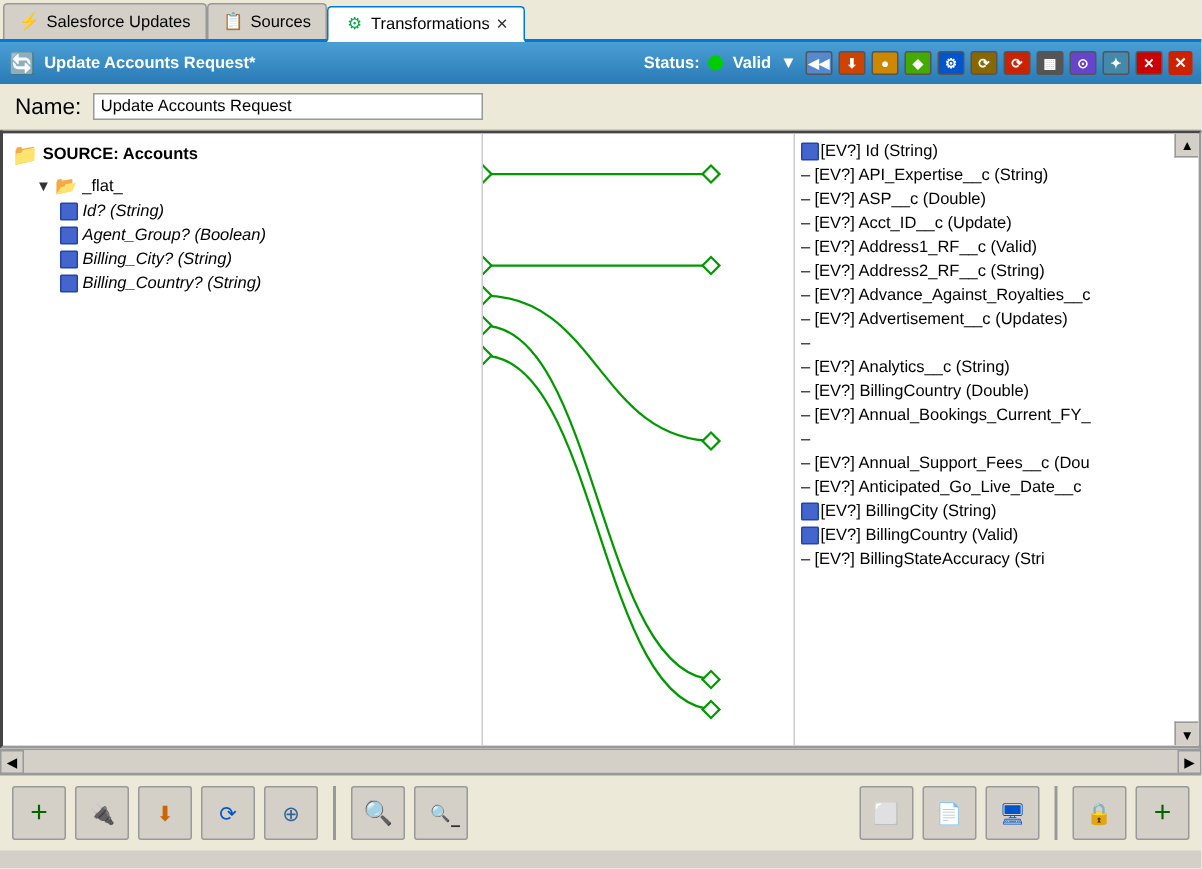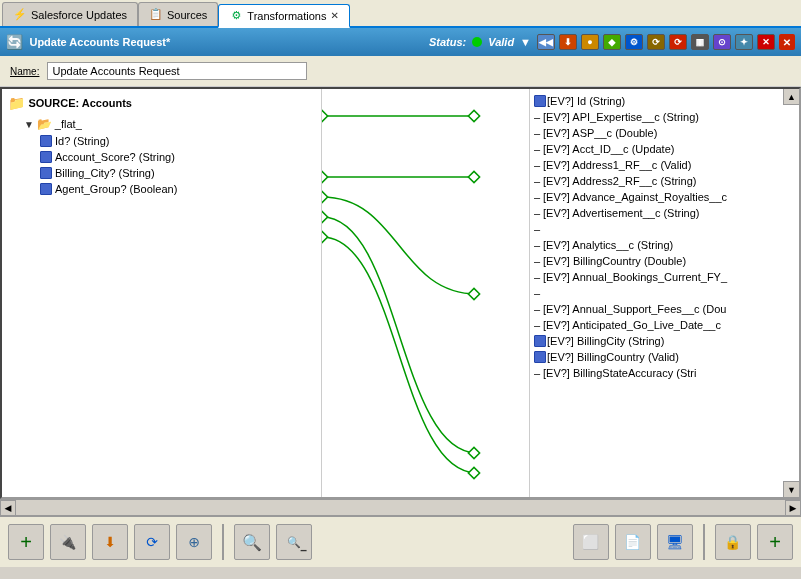--- a/index.html
+++ b/index.html
@@ -44,40 +44,40 @@
       background: linear-gradient(to bottom, #4a9fd5, #2a7ab5);
       height: 28px;
       padding: 0 6px;
       gap: 6px;
       color: white;
       font-weight: bold;
       font-size: 12px;
     }
     .title-bar-left { display: flex; align-items: center; gap: 6px; flex: 1; }
     .title-bar-right { display: flex; align-items: center; gap: 4px; }
-    .status-section { display: flex; align-items: center; gap: 6px; font-style: italic; }
+    .status-section { display: flex; align-items: center; gap: 6px; }
     .status-dot { width: 10px; height: 10px; border-radius: 50%; background: #00cc00; display: inline-block; }
     .title-bar-btn {
       width: 16px; height: 16px; border-radius: 2px; border: none;
       cursor: pointer; display: flex; align-items: center; justify-content: center;
       font-size: 10px; font-weight: bold;
     }
     .btn-red { background: #cc2200; color: white; }
     .tb-icon { width: 18px; height: 16px; background: #888; border: 1px solid #555; border-radius: 2px; display: inline-flex; align-items: center; justify-content: center; color: white; font-size: 9px; cursor: pointer; }
 
     
     .name-bar {
       display: flex;
       align-items: center;
       padding: 6px 10px;
       background: #ece9d8;
       border-bottom: 1px solid #ccc;
       gap: 8px;
     }
-    .name-label { text-decoration: underline; font-size: 10px; }
+    .name-label { font-size: 15px; }
     .name-input {
       border: 1px solid #999;
       padding: 2px 4px;
       background: white;
       width: 260px;
       font-size: 11px;
     }
 
     
     .main-content {
@@ -96,21 +96,21 @@
       min-width: 320px;
       border-right: 1px solid #ccc;
       background: white;
       overflow: hidden;
       padding: 6px;
     }
 
     .tree-root { font-weight: bold; font-size: 11px; display: flex; align-items: center; gap: 3px; margin-bottom: 4px; }
     .folder-icon { color: #cc8800; font-size: 14px; }
     .tree-item { display: flex; align-items: center; gap: 3px; padding: 2px 0; padding-left: 16px; font-size: 11px; cursor: default; }
-    .tree-item-inner { display: flex; gap: 3px; padding: 2px 0; padding-left: 32px; font-size: 11px; cursor: default; }
+    .tree-item-inner { display: flex; gap: 3px; padding: 2px 0; padding-left: 32px; font-size: 11px; cursor: default; font-style: italic; }
     .tree-expand { cursor: pointer; font-size: 10px; color: #333; }
     .field-icon {
       width: 12px; height: 12px; background: #4466cc; border: 1px solid #2244aa;
       display: inline-flex; align-items: center; justify-content: center;
       border-radius: 1px; flex-shrink: 0;
     }
 
     
     .canvas-panel {
       flex: 1;
@@ -252,29 +252,29 @@
       <span class="tree-expand">▼</span>
       <span class="folder-icon" style="font-size:12px;">📂</span>
       <span>_flat_</span>
     </div>
     <div class="tree-item-inner">
       <span class="field-icon"></span>
       <span>Id? (String)</span>
     </div>
     <div class="tree-item-inner">
       <span class="field-icon"></span>
-      <span>Account_Score? (String)</span>
+      <span>Agent_Group? (Boolean)</span>
     </div>
     <div class="tree-item-inner">
       <span class="field-icon"></span>
       <span>Billing_City? (String)</span>
     </div>
     <div class="tree-item-inner">
       <span class="field-icon"></span>
-      <span>Agent_Group? (Boolean)</span>
+      <span>Billing_Country? (String)</span>
     </div>
   </div>
 
   <div class="canvas-panel">
     <svg xmlns="http://www.w3.org/2000/svg">
 
       <line x1="0" y1="27" x2="155" y2="27" stroke="#009900" stroke-width="1.5"></line>
       <rect x="148" y="23" width="8" height="8" fill="white" stroke="#009900" stroke-width="1.5" transform="rotate(45 152 27)"></rect>
       <rect x="-4" y="23" width="8" height="8" fill="white" stroke="#009900" stroke-width="1.5" transform="rotate(45 0 27)"></rect>
 
@@ -321,21 +321,21 @@
       <div class="right-item">
         <span style="width:8px;display:inline-block;">–</span>
         <span>[EV?] Address2_RF__c (String)</span>
       </div>
       <div class="right-item">
         <span style="width:8px;display:inline-block;">–</span>
         <span>[EV?] Advance_Against_Royalties__c</span>
       </div>
       <div class="right-item">
         <span style="width:8px;display:inline-block;">–</span>
-        <span>[EV?] Advertisement__c (String)</span>
+        <span>[EV?] Advertisement__c (Updates)</span>
       </div>
       <div class="right-item">
         <span style="width:8px;display:inline-block;">–</span>
       </div>
       <div class="right-item">
         <span style="width:8px;display:inline-block;">–</span>
         <span>[EV?] Analytics__c (String)</span>
       </div>
       <div class="right-item">
         <span style="width:8px;display:inline-block;">–</span>

